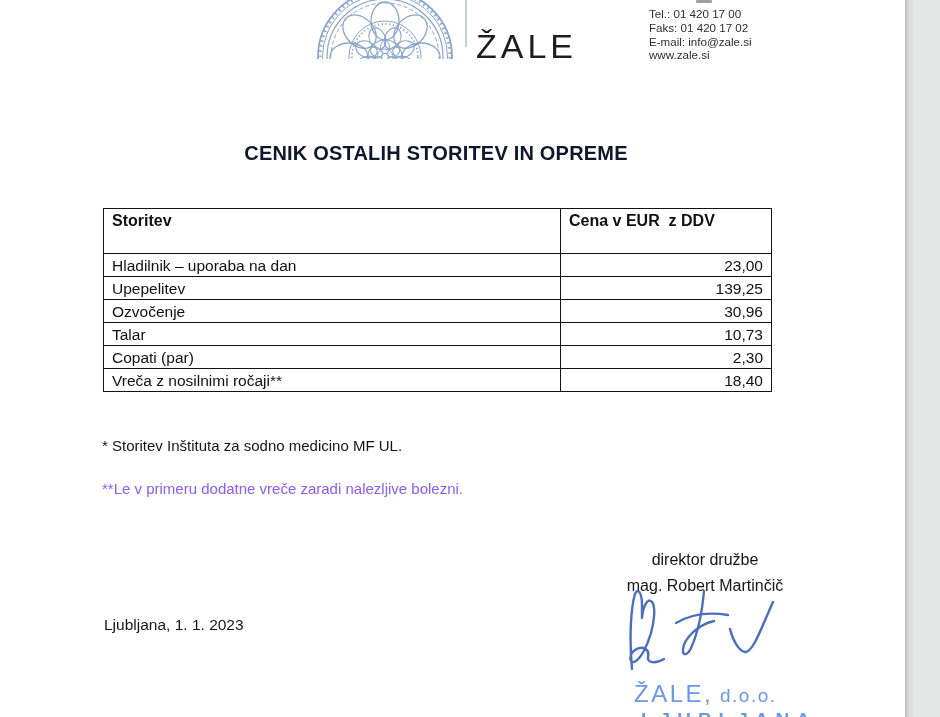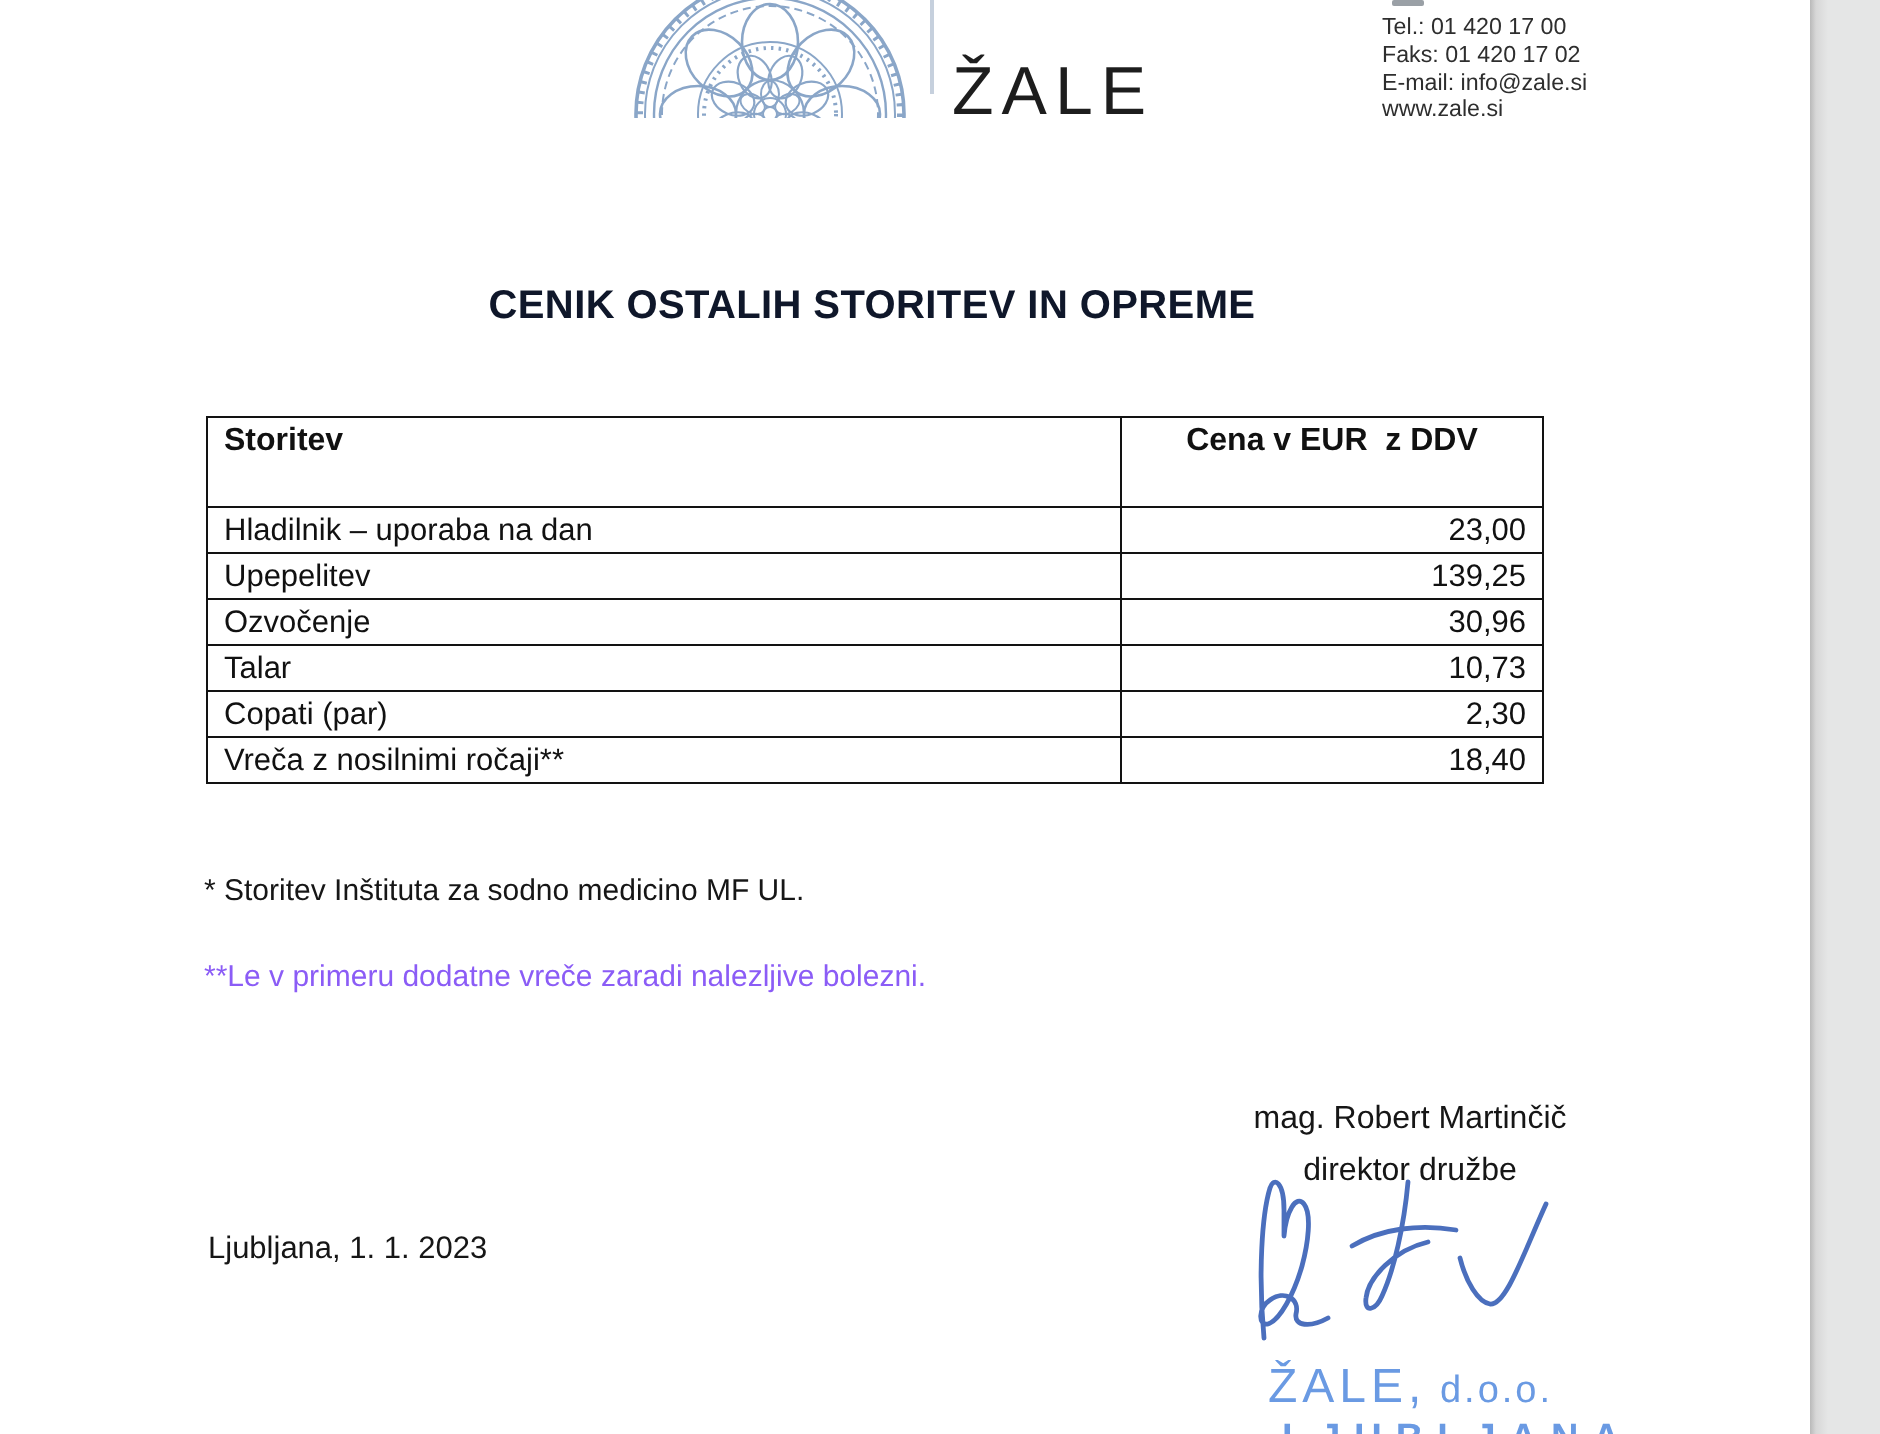--- a/index.html
+++ b/index.html
@@ -23,21 +23,21 @@
   
   .logo-wrap { left: 314px; top: 0; width: 142px; height: 59px; overflow: hidden; }
   .logo-wrap svg { position: absolute; left: 0; top: -14px; }
   .header-divider { left: 465px; top: 0; width: 2px; height: 47px; background: #c6d0dd; }
   .brand {
     left: 476px; top: 27px;
     font-size: 34px; letter-spacing: 4px; color: #1d1d1d; font-weight: 400;
   }
   .contact {
     left: 649px; top: 7px;
-    font-size: 11.6px; line-height: 13.8px; color: #2e2e2e; margin-left: 42px;
+    font-size: 11.6px; line-height: 13.8px; color: #2e2e2e;
   }
   .cutoff-text { left: 696px; top: 0; width: 16px; height: 3px; background: #9aa0a6; border-radius: 1px; }
 
   
   .doc-title {
     left: 0; top: 142px; width: 872px;
     text-align: center; font-size: 20px; font-weight: 700; letter-spacing: 0.2px; color: #0f172a;
   }
 
   
@@ -48,21 +48,21 @@
   .price-table th, .price-table td {
     border: 1.5px solid #121212;
     font-size: 15.5px; color: #111;
     padding: 0 8px;
   }
   .price-table th {
     height: 45px; vertical-align: top; padding-top: 3px;
     font-weight: 700; font-size: 16px;
   }
   .price-table th.col-service { text-align: left; width: 457px; }
-  .price-table th.col-price { text-align: center; white-space: pre; }
+  .price-table th.col-price { text-align: left; white-space: pre; }
   .price-table td { height: 23px; line-height: 21px; vertical-align: middle; }
   .price-table td.cell-service { text-align: left; }
   .price-table td.cell-price { text-align: right; }
 
   
   .footnote1 { left: 102px; top: 437px; font-size: 15px; color: #161616; }
   .footnote2 { left: 102px; top: 480px; font-size: 15px; color: #8b5cf6; }
 
   
   .director-block {
@@ -180,22 +180,22 @@
       <td class="cell-service">Vreča z nosilnimi ročaji**</td>
       <td class="cell-price">18,40</td>
     </tr>
   </tbody>
 </table>
 
 <div class="abs footnote1">* Storitev Inštituta za sodno medicino MF UL.</div>
 <div class="abs footnote2">**Le v primeru dodatne vreče zaradi nalezljive bolezni.</div>
 
 <div class="abs director-block">
+  <div>direktor družbe</div>
   <div>mag. Robert Martinčič</div>
-  <div>direktor družbe</div>
 </div>
 
 <div class="abs date-line">Ljubljana, 1. 1. 2023</div>
 
 <div class="abs signature-wrap">
   <svg width="165" height="100" viewBox="0 0 165 100" fill="none" stroke="#3c63b8" stroke-width="2.4" stroke-linecap="round" stroke-linejoin="round" opacity="0.92">
     <path d="M16,84 C13,52 15,22 19,9 c2,-6 7,-3 7,11 l0,13 c1,-12 6,-21 10,-16 c4,5 2,20 -1,31 c-4,14 -11,27 -17,29 c-5,1 -5,-8 1,-12 c7,-5 15,-1 13,7 c-1,6 7,7 16,2"></path>
     <path d="M88,6 c-2,22 -7,44 -13,57 c-3,7 -9,9 -8,1 c1,-10 14,-24 31,-28"></path>
     <path d="M60,38 c15,-9 34,-11 52,-8"></path>
     <path d="M114,44 c3,12 9,22 15,23 c8,1 17,-26 28,-50"></path>

